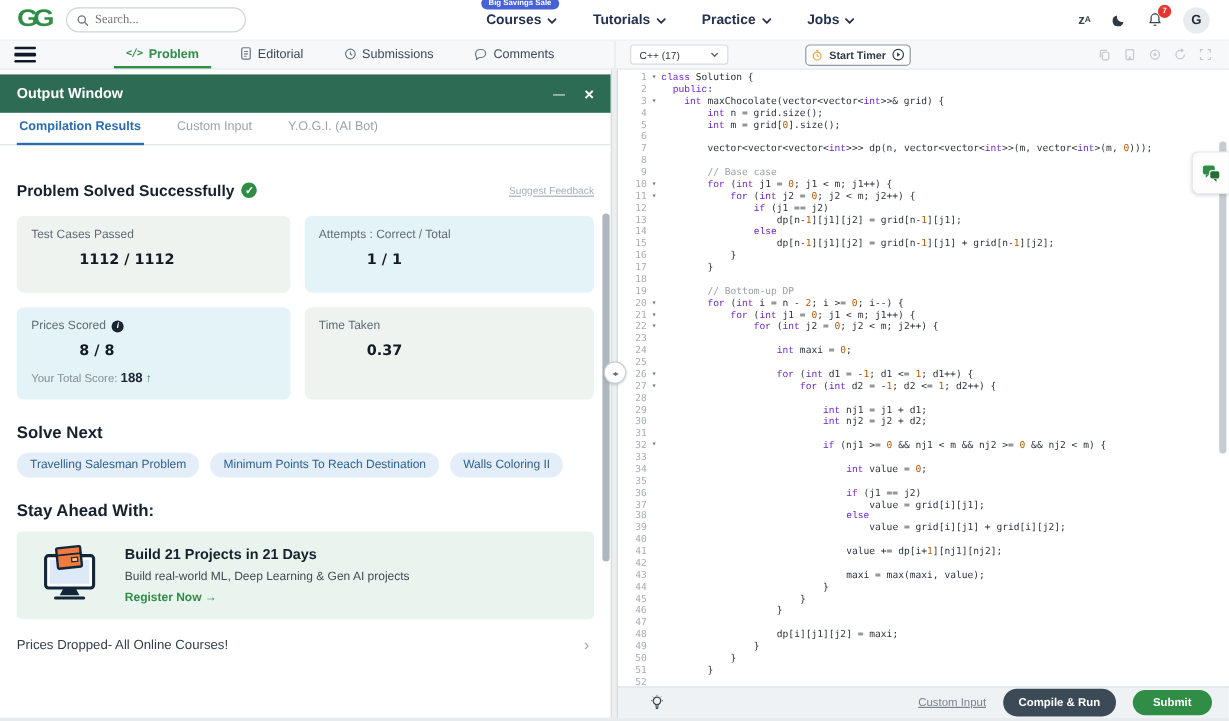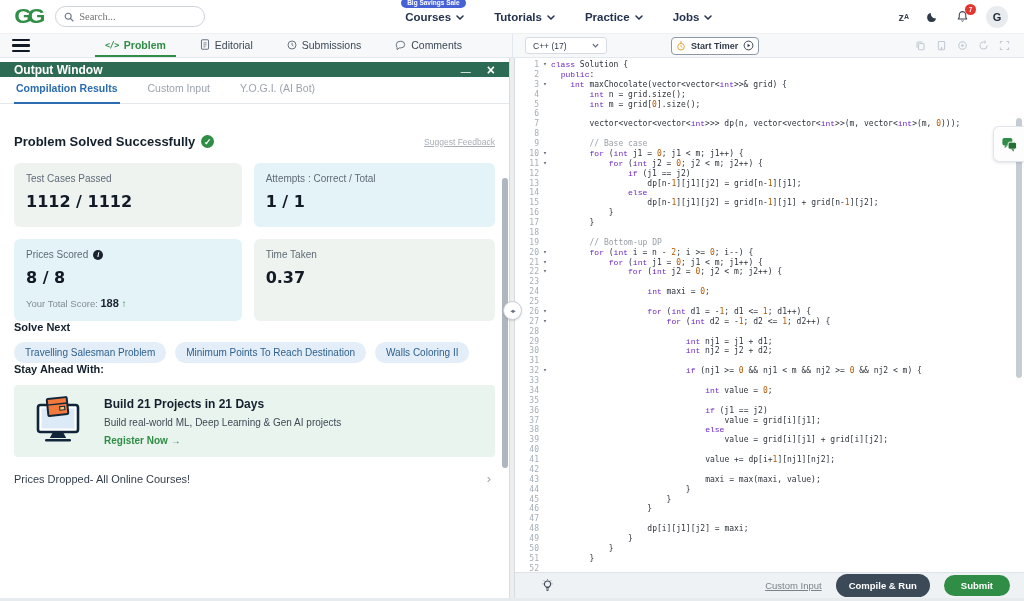--- a/index.html
+++ b/index.html
@@ -48,21 +48,21 @@
     border-radius:3px; display:flex; align-items:center; justify-content:space-between; padding:0 7px;
     font-size:8.5px; color:#2f3a46; cursor:pointer; }
   .timer-btn { margin-left:64px; height:18px; display:flex; align-items:center; gap:5px;
     border:1px solid #8d99a6; border-radius:4px; background:#fff; padding:0 4px;
     font-size:9px; font-weight:700; color:#2f3a46; cursor:pointer; }
   .tool-icons { margin-left:auto; margin-right:14px; display:flex; gap:10px; color:#c2c9d2; }
   .tool-icons svg { cursor:pointer; }
 
   
   #left { position:absolute; top:58px; left:0; width:509px; bottom:0; background:#fff; }
-  .ow-header { margin-top:4px; height:15px; background:#2d6b55; color:#fff; display:flex;
+  .ow-header { margin-top:4px; height:32px; background:#2d6b55; color:#fff; display:flex;
     align-items:center; padding:0 14px; }
   .ow-title { font-size:12px; font-weight:700; }
   .win-controls { margin-left:auto; display:flex; gap:16px; align-items:center; }
   .win-controls span { cursor:pointer; line-height:1; }
   .min-btn { font-size:10px; margin-top:4px; }
   .close-btn { font-size:14px; font-weight:700; }
   .ow-tabs { height:27px; border-bottom:1px solid #e5e8eb; display:flex; gap:26px; padding:0 14px;
     align-items:flex-end; }
   .otab { font-size:10.5px; color:#9ba3ad; padding:0 2px 8px; cursor:pointer;
     border-bottom:2.5px solid transparent; margin-bottom:-1px; }
@@ -71,27 +71,27 @@
   .status-row { margin-top:30px; display:flex; align-items:center; }
   .status-title { font-size:13px; font-weight:800; color:#15202d; display:flex; align-items:center; gap:6px; }
   .check { width:13px; height:13px; border-radius:50%; background:#2f8d46; color:#fff; font-size:9px;
     display:flex; align-items:center; justify-content:center; font-weight:700; }
   .feedback { margin-left:auto; font-size:8.5px; color:#a8aeb6; text-decoration:underline; cursor:pointer; }
   .cards { margin-top:14px; display:grid; grid-template-columns:1fr 1.06fr; gap:12px; }
   .card { border-radius:6px; padding:10px 12px 12px; min-height:64px; }
   .c-gray { background:#eef3f0; }
   .c-blue { background:#e4f3f7; }
   .c-label { font-size:10px; color:#5f6b76; display:flex; align-items:center; gap:5px; }
-  .c-value { margin-top:8px; font-size:16px; font-weight:800; color:#121a26; font-family:"DejaVu Sans",sans-serif; }
+  .c-value { margin-top:8px; font-size:12px; font-weight:800; color:#121a26; font-family:"DejaVu Sans",sans-serif;margin-left:40px; }
   .c-sub { margin-top:10px; font-size:9.5px; color:#828c96; }
   .c-sub b { font-size:11px; color:#1a2330; font-weight:800; }
   .up-arrow { color:#2f8d46; font-weight:800; font-size:10px; }
   .info-i { width:10px; height:10px; border-radius:50%; background:#1a2330; color:#fff; font-size:7px;
     font-style:italic; font-weight:700; display:inline-flex; align-items:center; justify-content:center; }
-  .sec-h { font-size:11px; font-weight:800; color:#15202d; }
+  .sec-h { margin-top:19px; font-size:14px; font-weight:800; color:#15202d; }
   .chips { margin-top:9px; display:flex; gap:9px; }
   .chip { background:#e3eef8; color:#2f618f; font-size:10px; padding:5px 11px; border-radius:999px;
     cursor:pointer; white-space:nowrap; }
   .promo { margin-top:10px; background:#e9f4ee; border-radius:4px; padding:10px 16px; display:flex;
     gap:18px; align-items:center; }
   .promo-title { font-size:12px; font-weight:800; color:#15202d; }
   .promo-sub { margin-top:6px; font-size:10px; color:#3f4a55; }
   .promo-cta { margin-top:7px; font-size:10px; font-weight:700; color:#2f8d46; cursor:pointer; }
   .banner { margin-top:14px; display:flex; align-items:center; font-size:11px; color:#333e49; cursor:pointer; }
   .chev { margin-left:auto; margin-right:4px; color:#9aa2ac; font-size:13px; }

